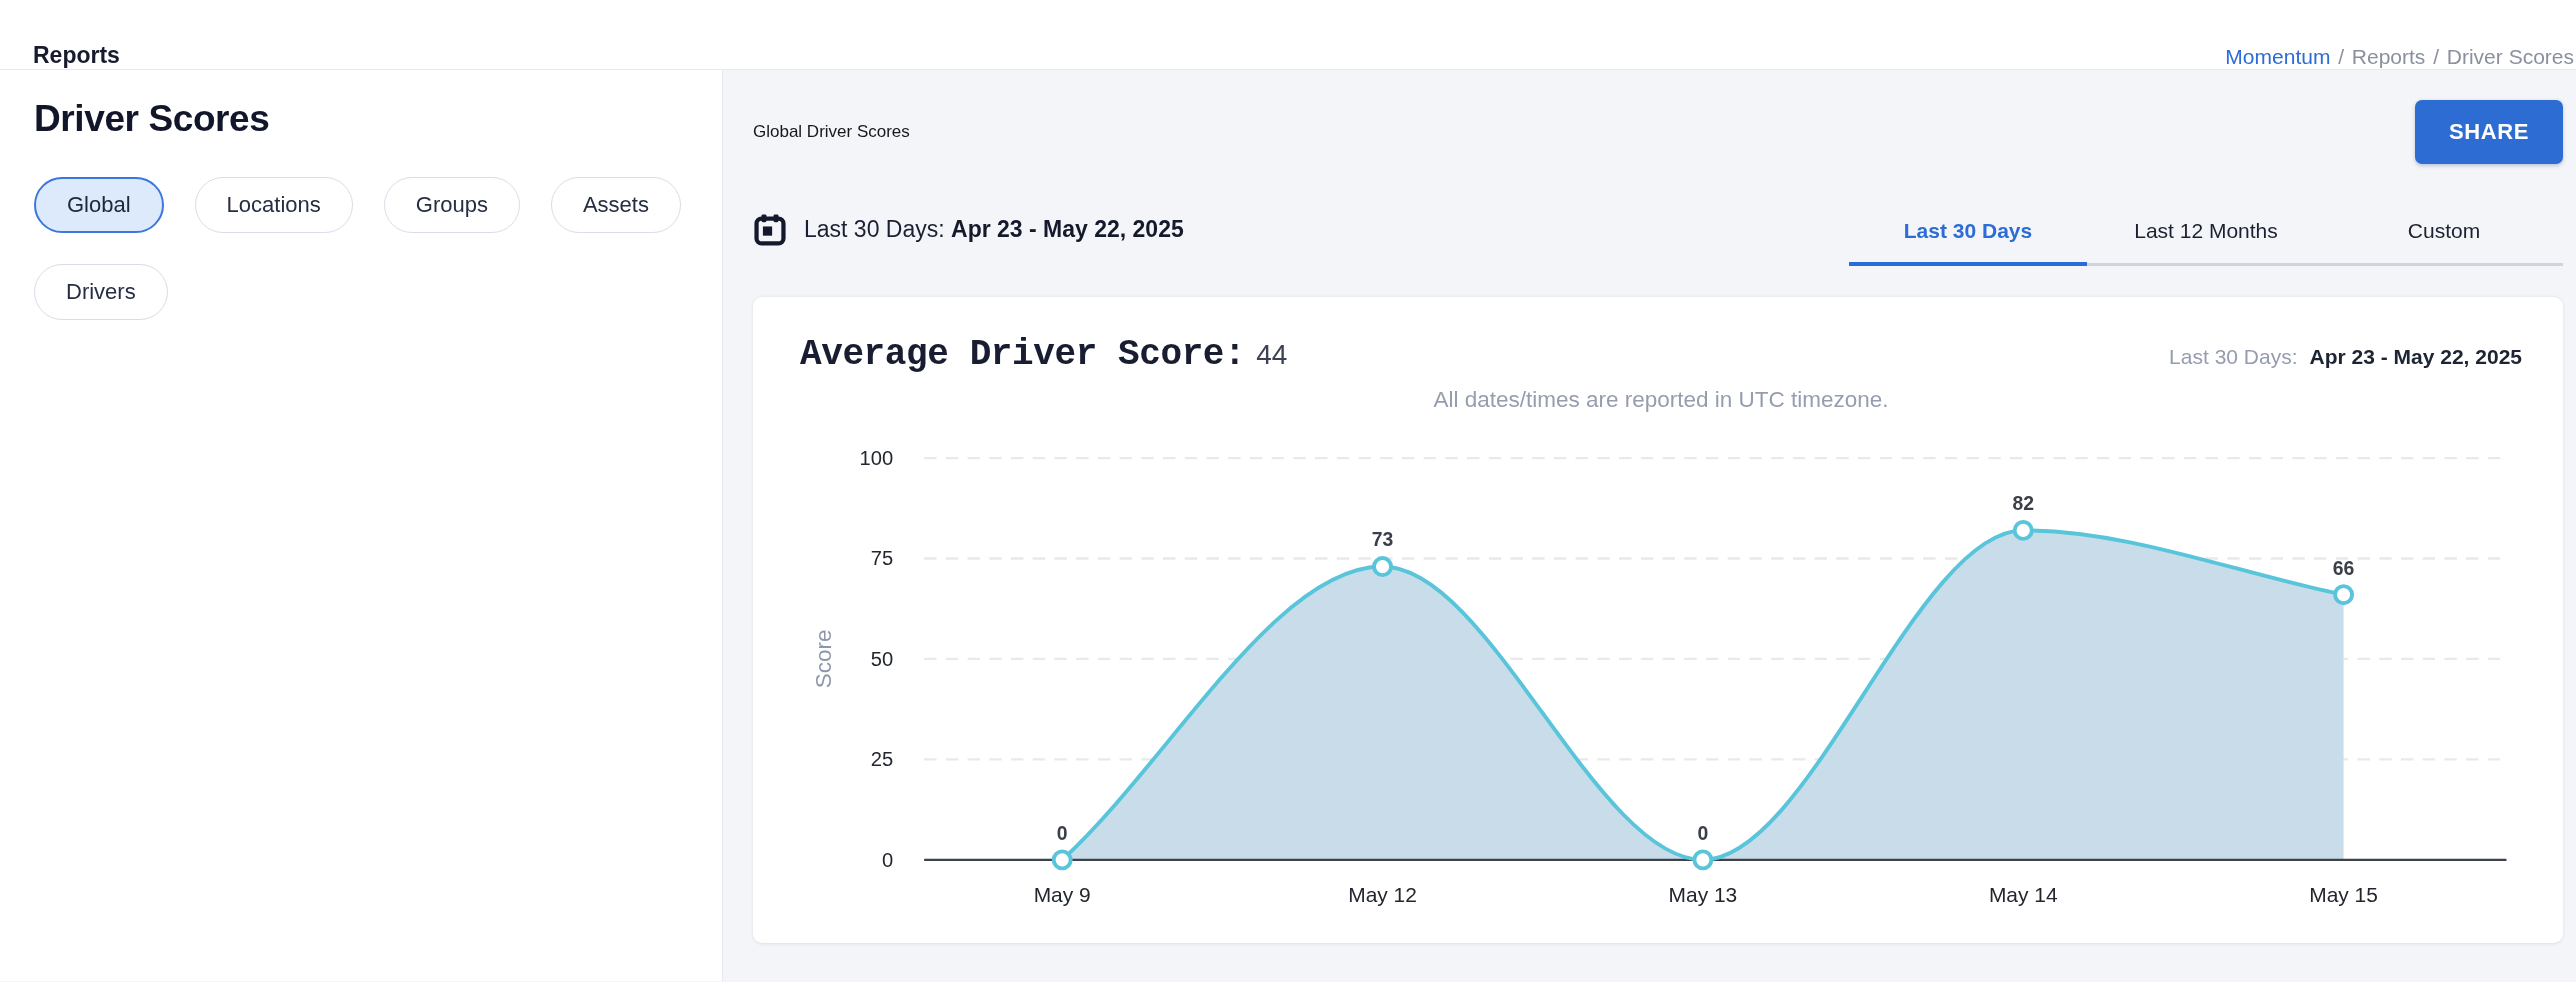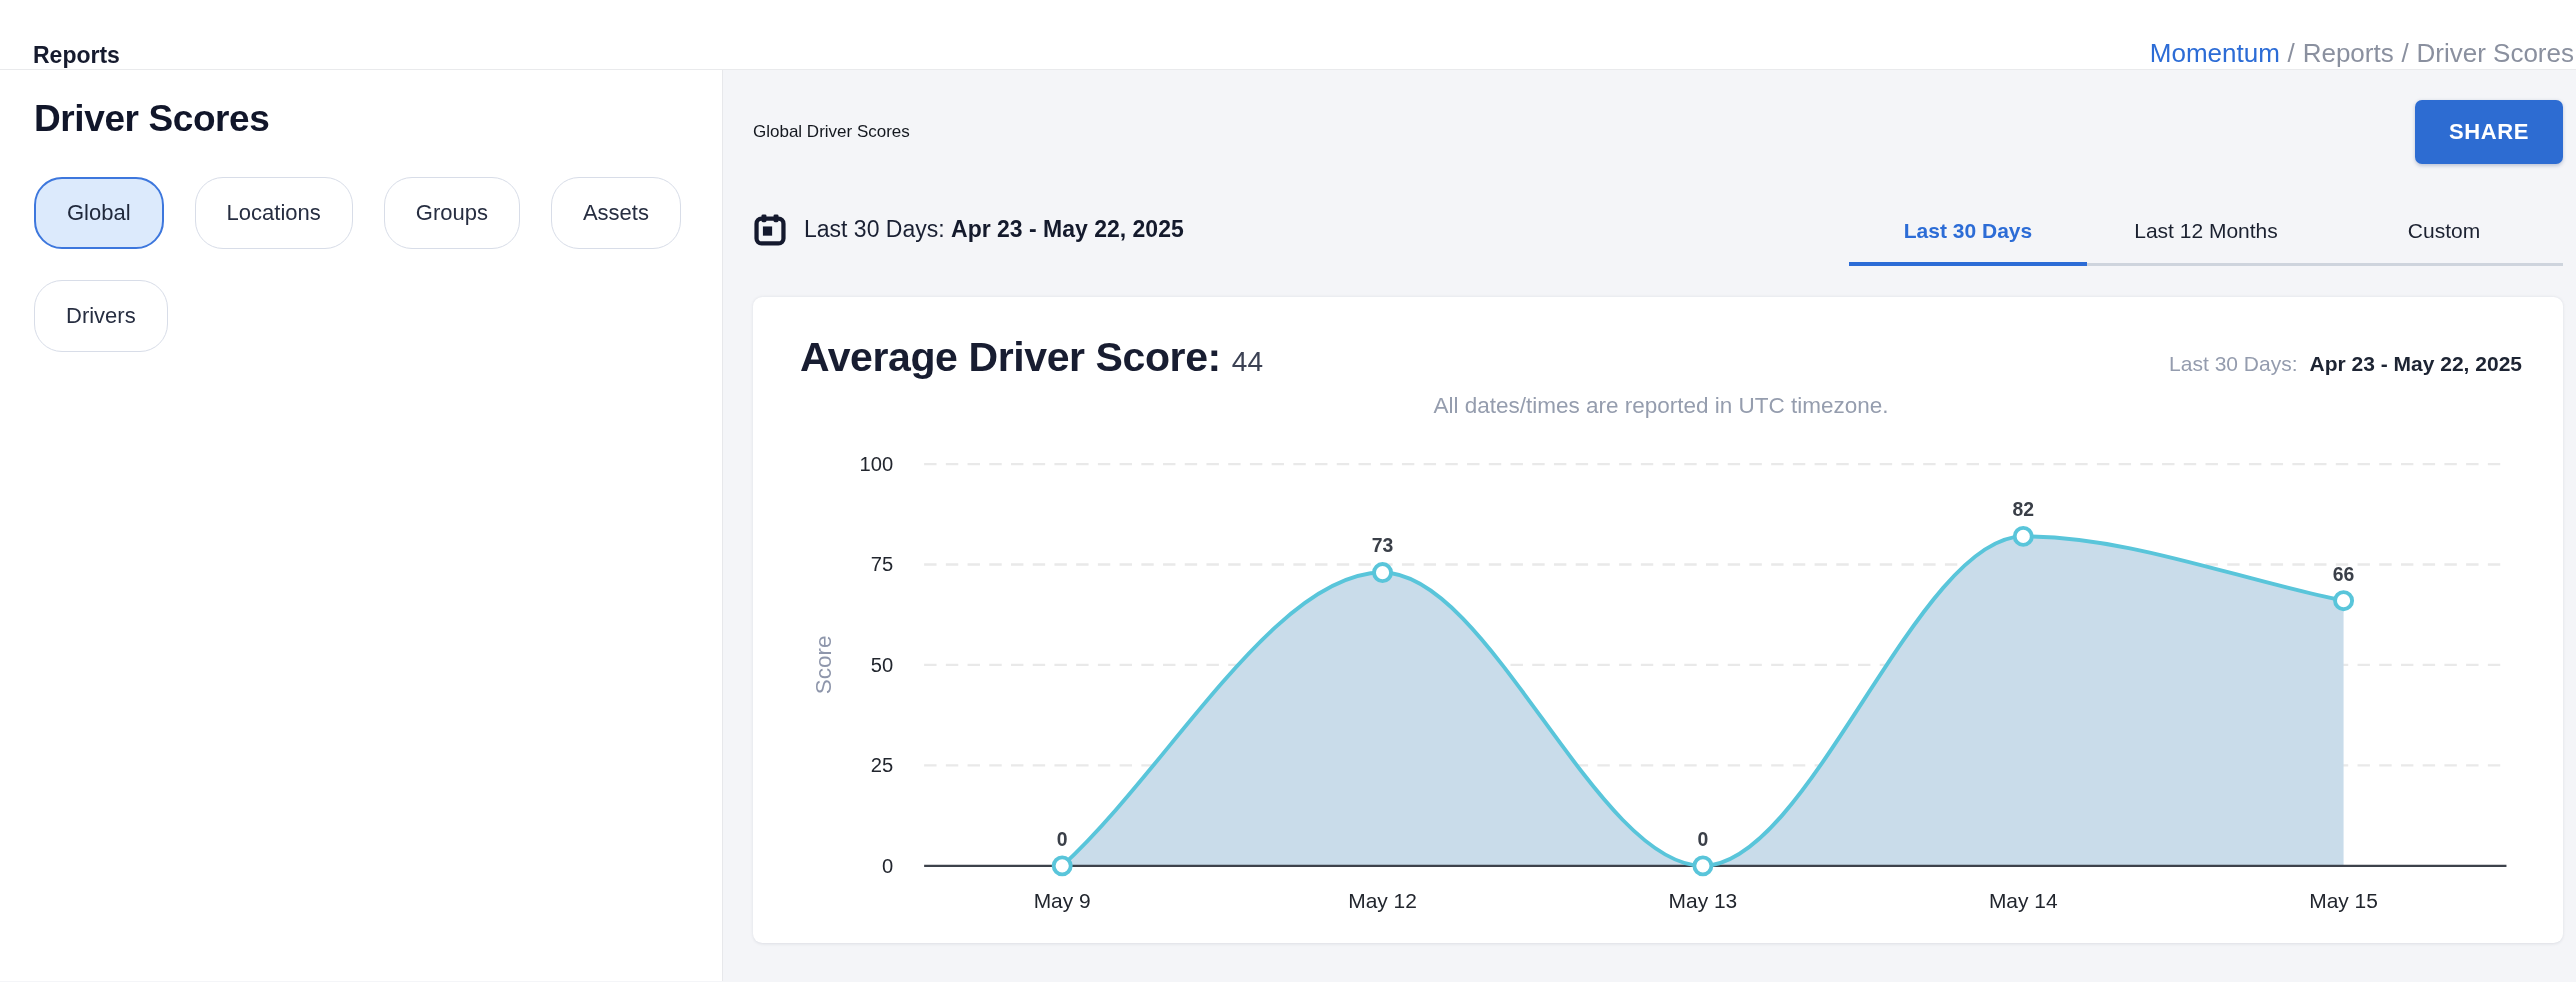--- a/index.html
+++ b/index.html
@@ -4,31 +4,31 @@
 <style>
   * { margin:0; padding:0; box-sizing:border-box; }
   html,body { width:2576px; height:982px; overflow:hidden; }
   body { font-family:"Liberation Sans", sans-serif; background:#f4f5f8; color:#1a2033; }
 
   
   .topbar { height:70px; background:#ffffff; border-bottom:1.6px solid #e9eaec;
             display:flex; align-items:flex-end; justify-content:space-between;
             padding:0 2px 0 33px; }
   .topbar-title { font-size:23px; font-weight:bold; color:#161b2e; }
-  .breadcrumb { font-size:26px; color:#8a909f; display:flex; align-items:center; }
+  .breadcrumb { font-size:21px; color:#8a909f; display:flex; align-items:center; }
   .breadcrumb .crumb-sep { margin:0 7.8px; }
   .breadcrumb .crumb-home { color:#2c6cd6; cursor:pointer; }
 
   
   .layout { display:flex; height:911px; }
   .sidebar { width:723px; background:#ffffff; border-right:0.8px solid #e7e8eb;
              padding:28px 23px 0 34px; }
   .sidebar-title { font-size:37px; font-weight:bold; color:#11162a; letter-spacing:-0.4px; }
   .pills { margin-top:37px; display:flex; flex-wrap:wrap; gap:31px; max-width:667px; }
-  .pill { height:72px; padding:0 31px; border-radius:28px; background:#ffffff;
+  .pill { height:56px; padding:0 31px; border-radius:28px; background:#ffffff;
           border:1.6px solid #d8dde8; font-size:22px; color:#272e41;
           font-family:"Liberation Sans", sans-serif; cursor:pointer;
           display:inline-flex; align-items:center; }
   .pill.active { background:#dceafc; border:2.3px solid #3d77dd; color:#20293c; }
 
   .main { flex:1; padding:29.5px 13px 0 30px; }
 
   
   .main-header { display:flex; align-items:center; justify-content:space-between; }
   .main-title { font-size:17px; color:#14181f; }
@@ -51,21 +51,21 @@
          color:#1b2130; cursor:pointer; position:relative; font-weight:500; }
   .tab.active { color:#2c6cd6; font-weight:bold; }
   .tab.active::after { content:""; position:absolute; left:0; right:0; bottom:-3.1px;
                        height:3.9px; background:#2c6cd6; }
 
   
   .card { margin-top:31px; background:#ffffff; border-radius:9.3px;
           box-shadow:0 0.8px 3.1px rgba(20,30,60,0.10); height:646px;
           padding:37px 41px 0 47px; }
   .card-header { display:flex; align-items:baseline; justify-content:space-between; }
-  .card-title { font-size:41px; font-weight:bold; color:#181d31; letter-spacing:-0.4px; }
+  .card-title { font-size:36px; font-weight:bold; color:#181d31; letter-spacing:-0.4px;font-family:Liberation Mono, monospace; }
   .card-value { font-size:28px; font-weight:normal; color:#3c4254; margin-left:11px; }
   .card-range { font-size:21px; color:#949cae; }
   .card-range b { color:#1d2433; margin-left:6.2px; }
   .card-subtitle { margin-top:12.4px; font-size:22.5px; color:#959dae;text-align:center; }
   .chart-wrap { margin-top:28px; }
   #chart-svg { width:100%; display:block; }
   #chart-svg text { font-family:"Liberation Sans", sans-serif; }
 </style>
 </head>
 <body>

